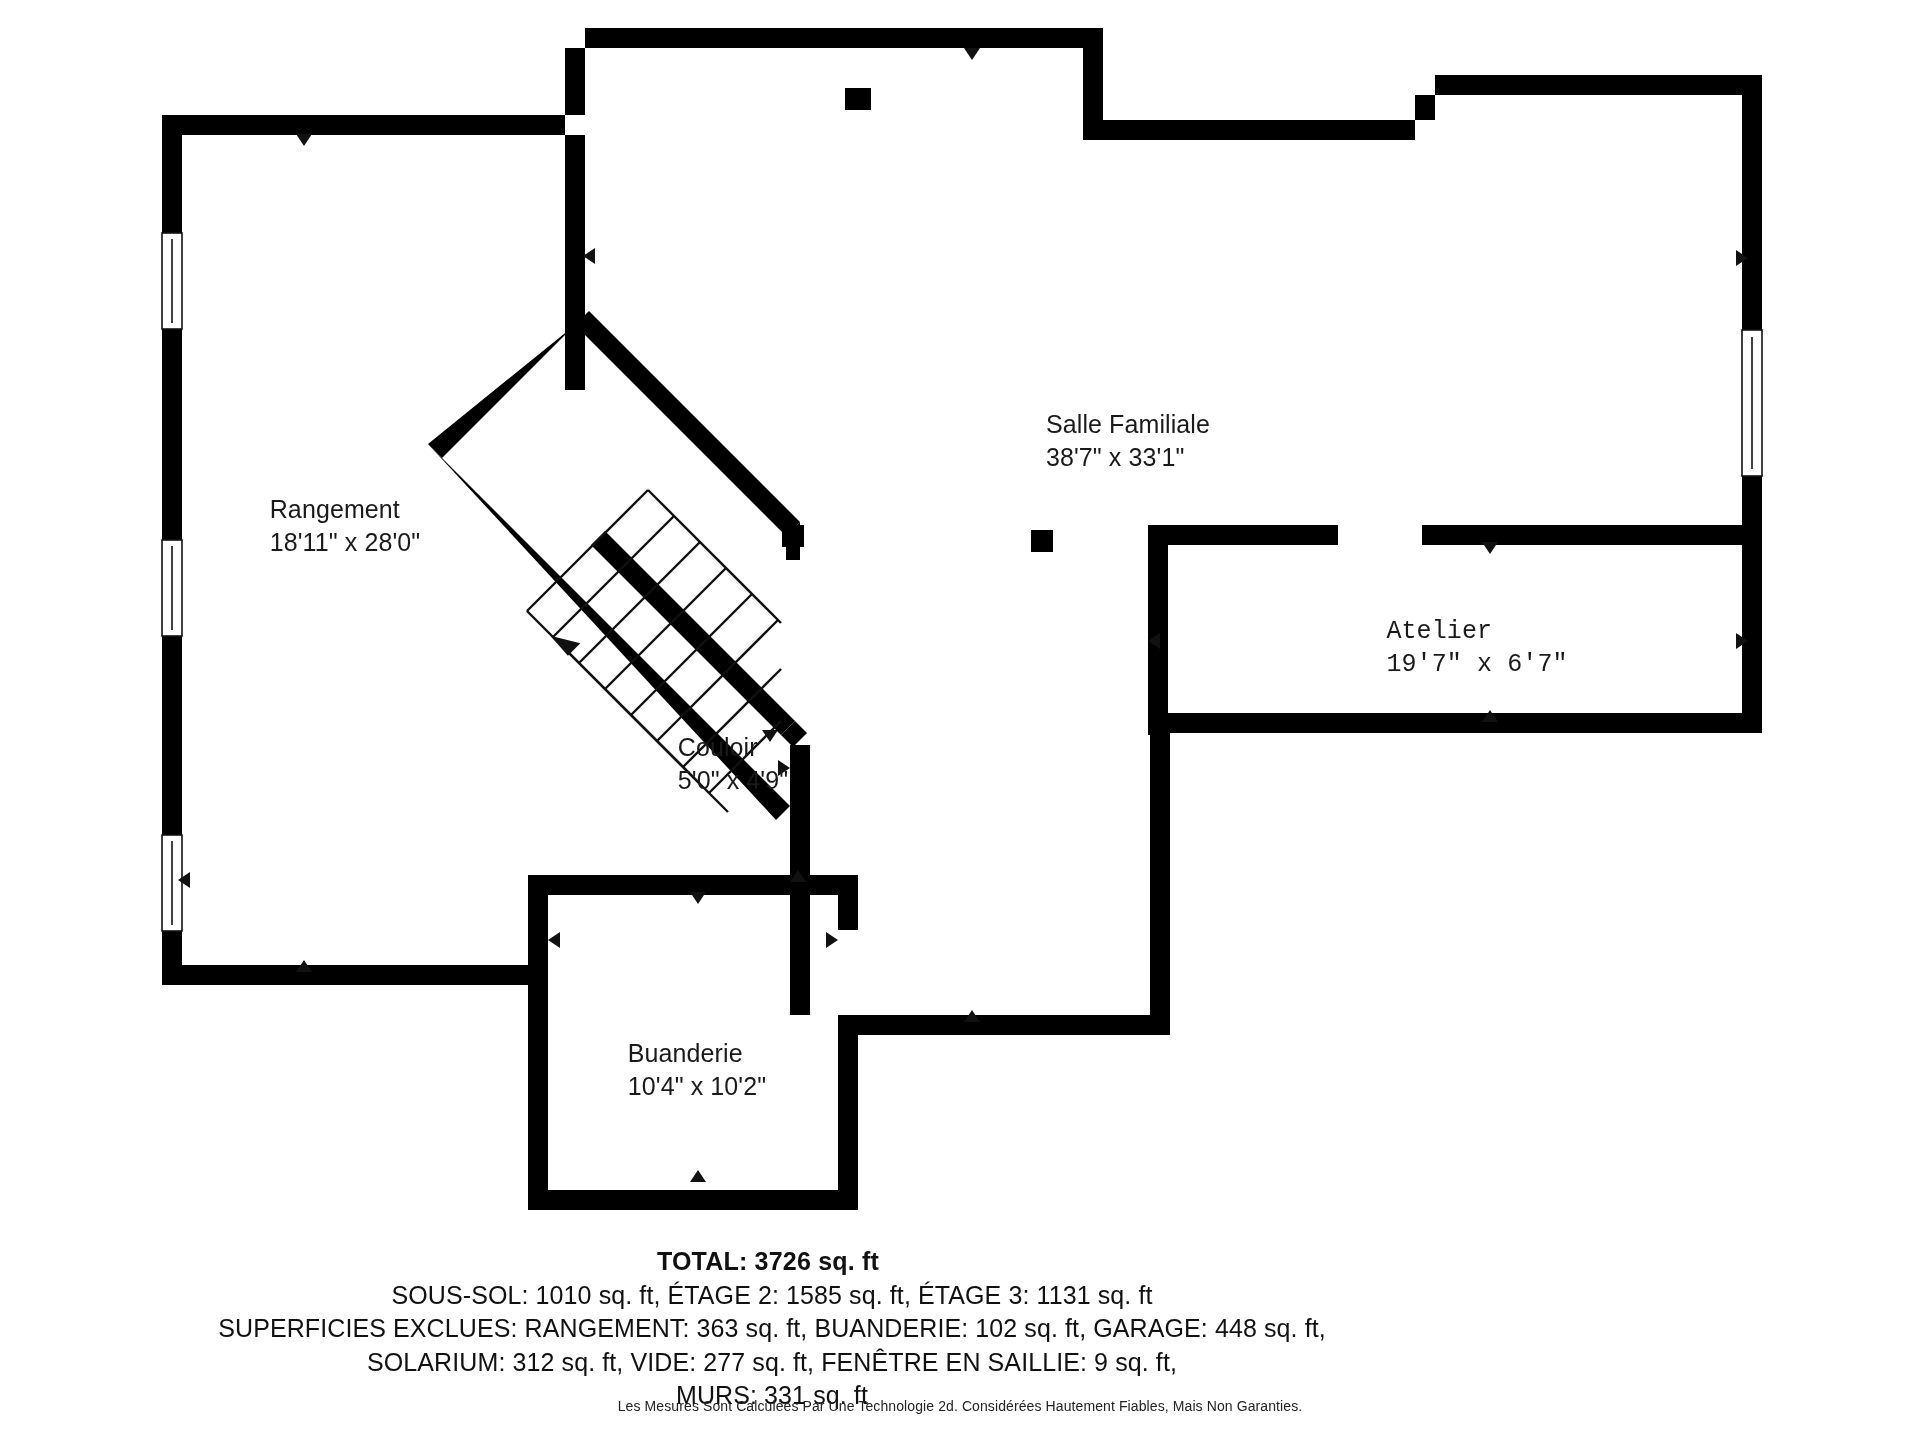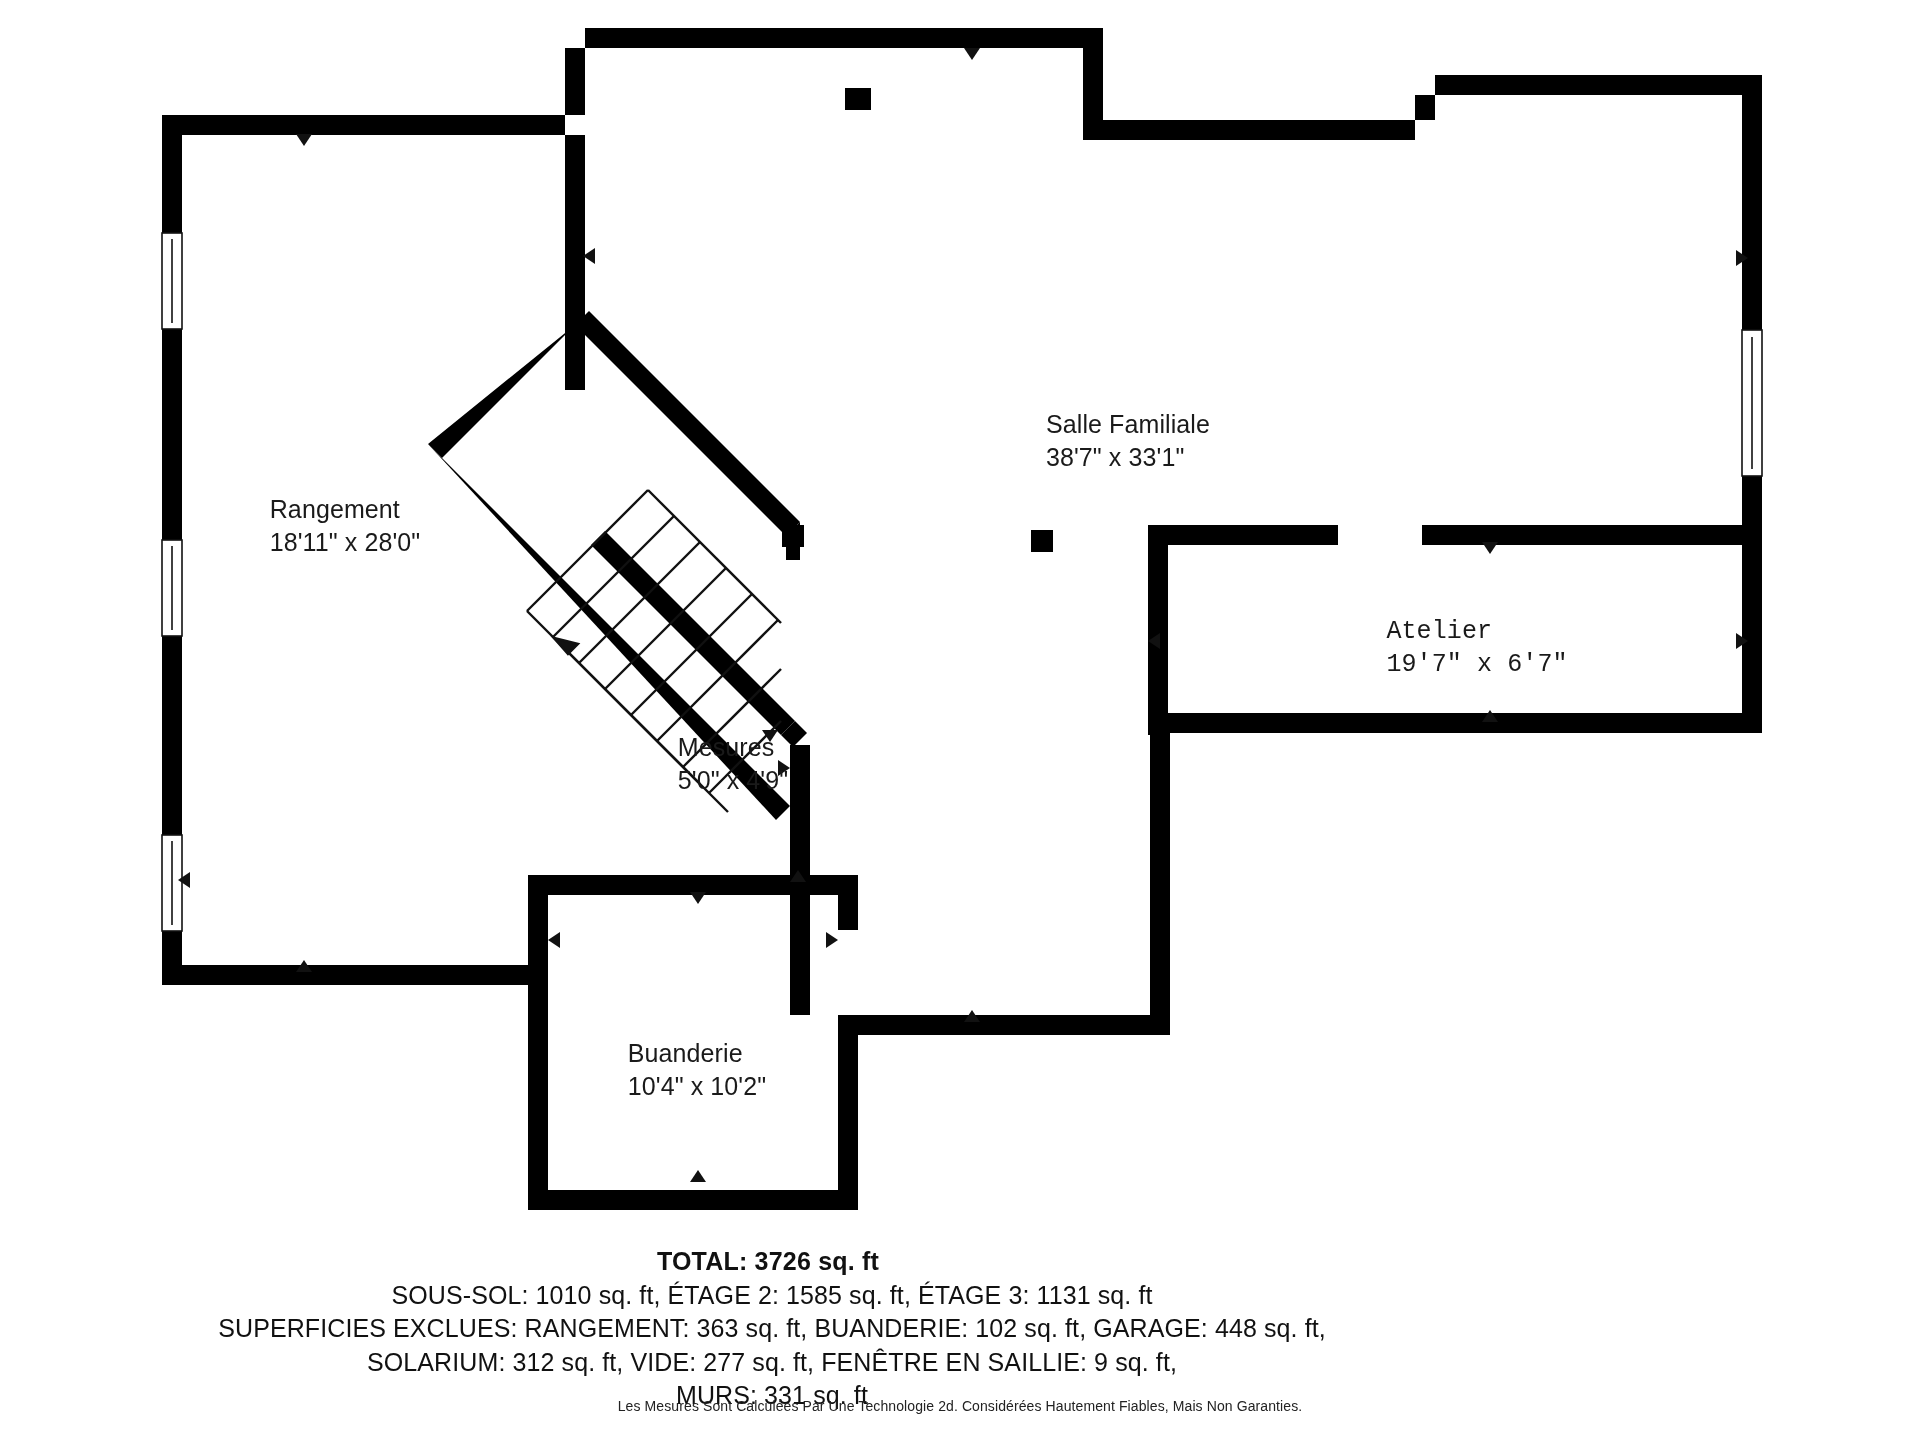--- a/index.html
+++ b/index.html
@@ -209,21 +209,21 @@
     <span class="rl-name">Salle Familiale</span>
     <span class="rl-dim">38'7" x 33'1"</span>
   </div>
 
   <div class="room-label" style="left:1477px; top:648px;font-family:Liberation Mono, monospace;">
     <span class="rl-name">Atelier</span>
     <span class="rl-dim">19'7" x 6'7"</span>
   </div>
 
   <div class="room-label" style="left:733px; top:763px;">
-    <span class="rl-name">Mesures</span>
+    <span class="rl-name">Couloir</span>
     <span class="rl-dim">5'0" x 4'9"</span>
   </div>
 
   <div class="room-label" style="left:697px; top:1057px;margin-top:12px;">
     <span class="rl-name">Buanderie</span>
     <span class="rl-dim">10'4" x 10'2"</span>
   </div>
 
   <div id="summary-block">
     <div class="sum-total">TOTAL: 3726 sq. ft</div>

